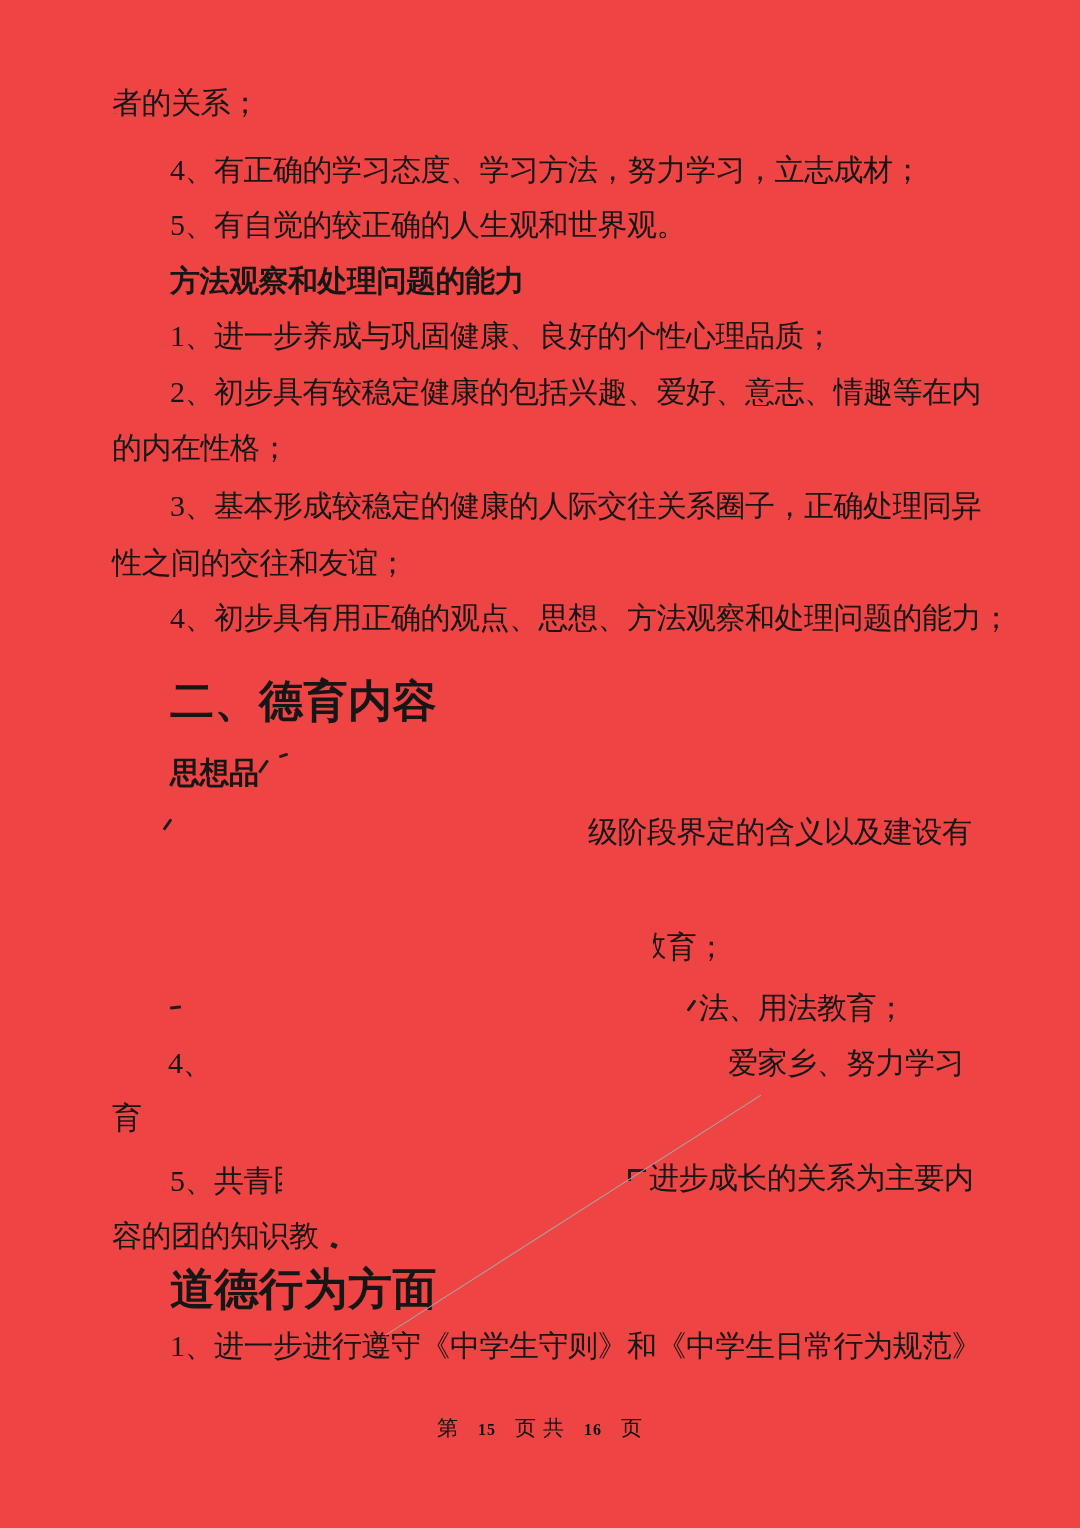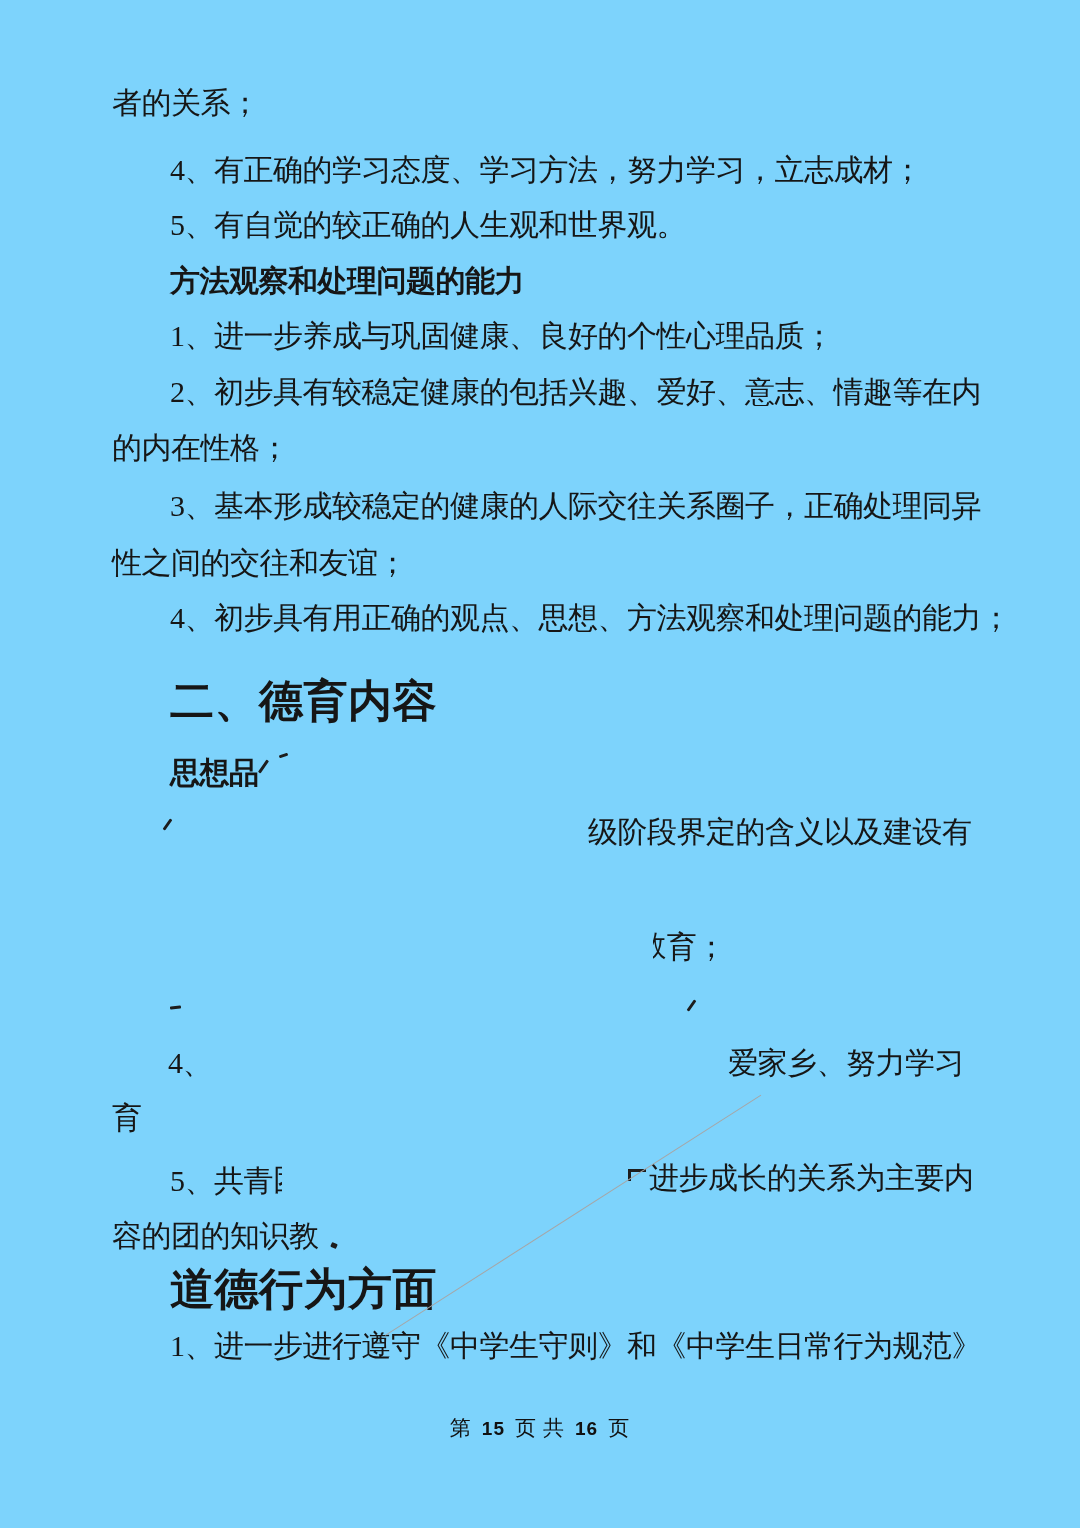--- a/index.html
+++ b/index.html
@@ -1,20 +1,20 @@
 <!DOCTYPE html>
 <html><head>
 <meta charset="utf-8">
 <style>
   html,body { margin:0; padding:0; background:#ffffff; }
   .page {
     position:relative;
     width:1080px; height:1528px;
     margin:0 auto;
-    background:#7dd3fc;
+    background:#ef4444;
     overflow:hidden;
     font-family:"Liberation Serif","DejaVu Serif",serif;
     color:#161616;
   }
   .ln {
     position:absolute;
     font-size:30px;
     line-height:36px;
     letter-spacing:-0.5px;
     white-space:nowrap;
@@ -62,21 +62,21 @@
     transform-origin:0 0;
   }
 
   .footer {
     position:absolute;
     left:0; top:1414px; width:100%;
     text-align:center;
     font-size:21px; color:#111;
     letter-spacing:1px;
   }
-  .footer .num { font-weight:700; font-family:Liberation Sans, sans-serif; font-size:19px; margin:0 7px; }
+  .footer .num { font-weight:700; font-family:Liberation Serif, serif; font-size:16px; margin:0 16px; }
   .footer .zh { margin:0 3px; }
 </style>
 </head>
 <body>
 
 <div class="page">
 
   <div class="ln" style="left:112px; top:85px">者的关系；</div>
   <div class="ln" style="left:170px; top:152px">4、有正确的学习态度、学习方法，努力学习，立志成材；</div>
   <div class="ln" style="left:170px; top:207px">5、有自觉的较正确的人生观和世界观。</div>
@@ -100,21 +100,21 @@
 
   <div class="tick" style="left:166px; top:818px; width:3px; height:13px; transform:rotate(35deg)"></div>
   <div class="ln" style="left:588px; top:814px">级阶段界定的含义以及建设有</div>
 
   <div class="ln" style="left:653px; top:928px">
     <span class="clipR"><span>教</span></span><span>育；</span>
   </div>
 
   <div class="tick" style="left:170px; top:1006px; width:11px; height:3px; transform:rotate(-5deg)"></div>
   <div class="ln" style="left:690px; top:990px">
-    <span class="slashmark"></span>
+    <span class="slashmark"></span><span>法、用法教育；</span>
   </div>
 
   <div class="ln" style="left:168px; top:1045px">4、</div>
   <div class="ln" style="left:728px; top:1045px">爱家乡、努力学习</div>
 
   <div class="ln" style="left:112px; top:1100px">育</div>
 
   <div class="ln" style="left:170px; top:1162px">
     <span>5、共青</span><span class="clipL"><span>团</span></span>
   </div>

